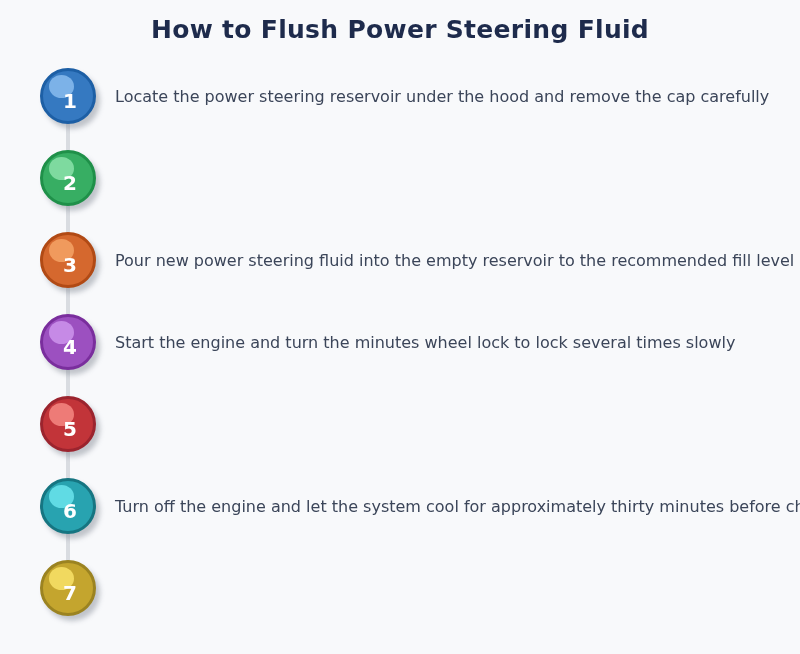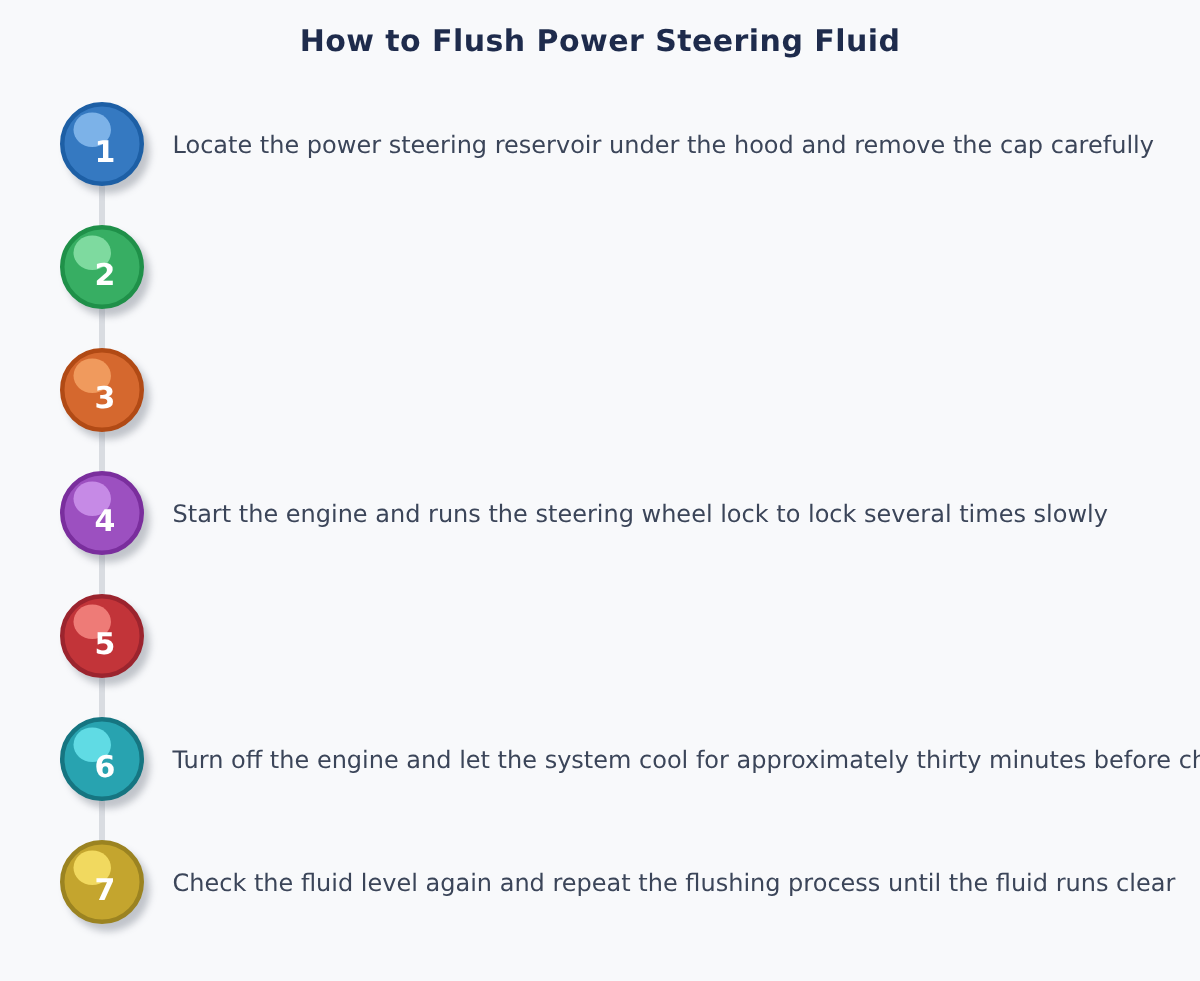--- a/index.html
+++ b/index.html
@@ -17,21 +17,21 @@
     height: 654px;
     background: var(--bg);
     overflow: hidden;
   }
   .title {
     position: absolute;
     top: 15px;
     left: 0;
     width: 100%;
     text-align: center;
-    font-size: 20px;
+    font-size: 25px;
     font-weight: bold;
     color: var(--title-color);
     letter-spacing: 0.3px;
   }
   .connector {
     position: absolute;
     left: 66px;
     top: 96px;
     width: 4px;
     height: 492px;
@@ -104,28 +104,29 @@
       <span class="gloss"></span>
       <span class="num">2</span>
     </div>
   </div>
 
   <div class="step" style="top:232px">
     <div class="badge" style="--fill: #d5682e; --edge: #b14a15; --gloss: #f09a5d;">
       <span class="gloss"></span>
       <span class="num">3</span>
     </div>
+    <div class="step-text">Pour new power steering fluid into the empty reservoir to the recommended fill level</div>
   </div>
 
   <div class="step" style="top:314px">
     <div class="badge" style="--fill: #9c50c0; --edge: #7a2e9d; --gloss: #c68ae6;">
       <span class="gloss"></span>
       <span class="num">4</span>
     </div>
-    <div class="step-text">Start the engine and runs the steering wheel lock to lock several times slowly</div>
+    <div class="step-text">Start the engine and turn the minutes wheel lock to lock several times slowly</div>
   </div>
 
   <div class="step" style="top:396px">
     <div class="badge" style="--fill: #c23439; --edge: #9b242e; --gloss: #ee7b77;">
       <span class="gloss"></span>
       <span class="num">5</span>
     </div>
   </div>
 
   <div class="step" style="top:478px">
@@ -134,15 +135,14 @@
       <span class="num">6</span>
     </div>
     <div class="step-text">Turn off the engine and let the system cool for approximately thirty minutes before checking</div>
   </div>
 
   <div class="step" style="top:560px">
     <div class="badge" style="--fill: #c4a52e; --edge: #9b8321; --gloss: #f1d95f;">
       <span class="gloss"></span>
       <span class="num">7</span>
     </div>
-    <div class="step-text">Check the fluid level again and repeat the flushing process until the fluid runs clear</div>
   </div>
 </div>
 
 </body></html>

